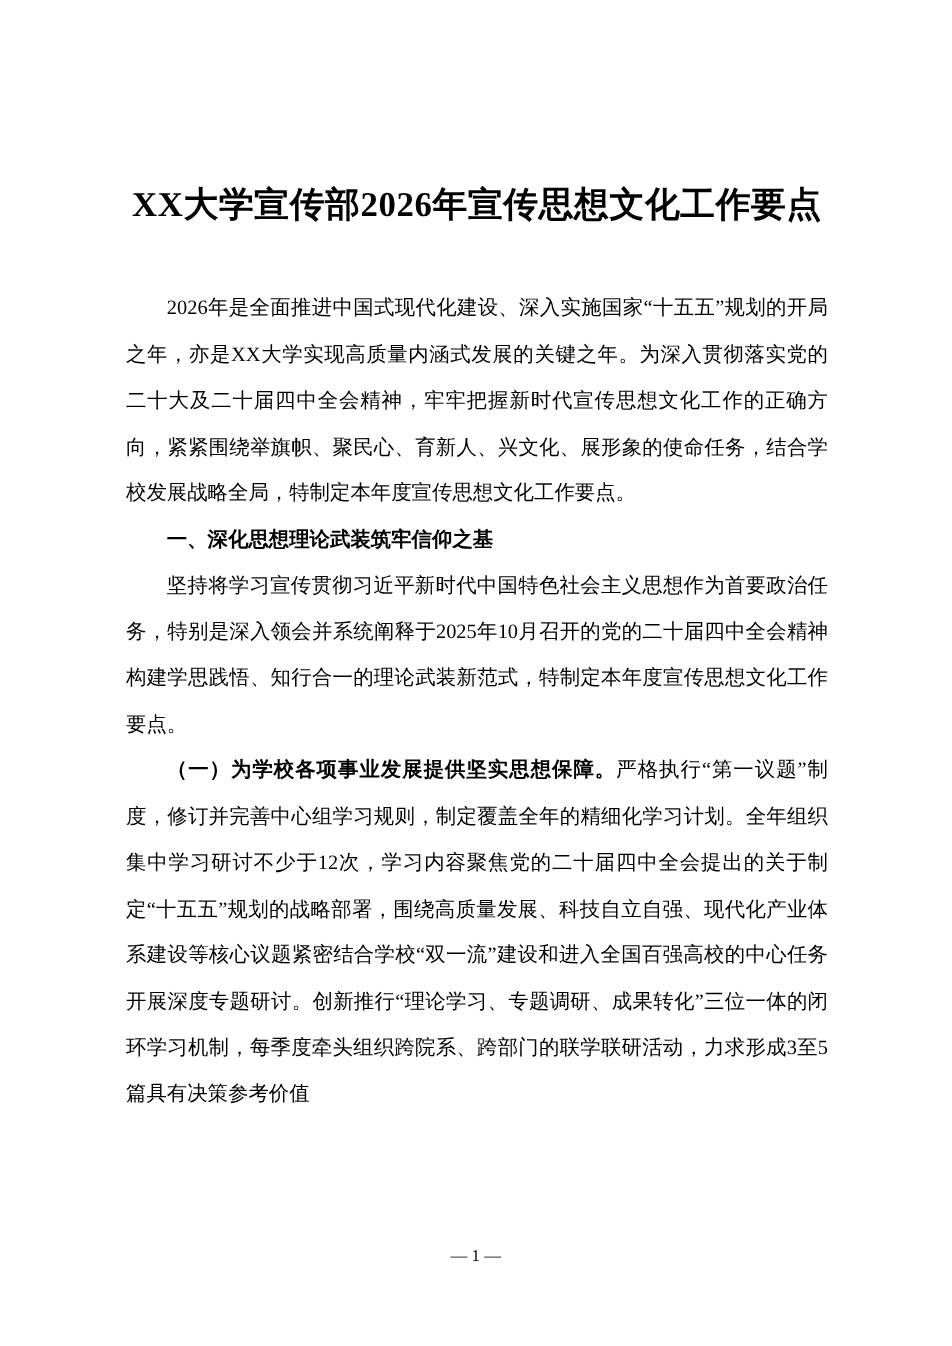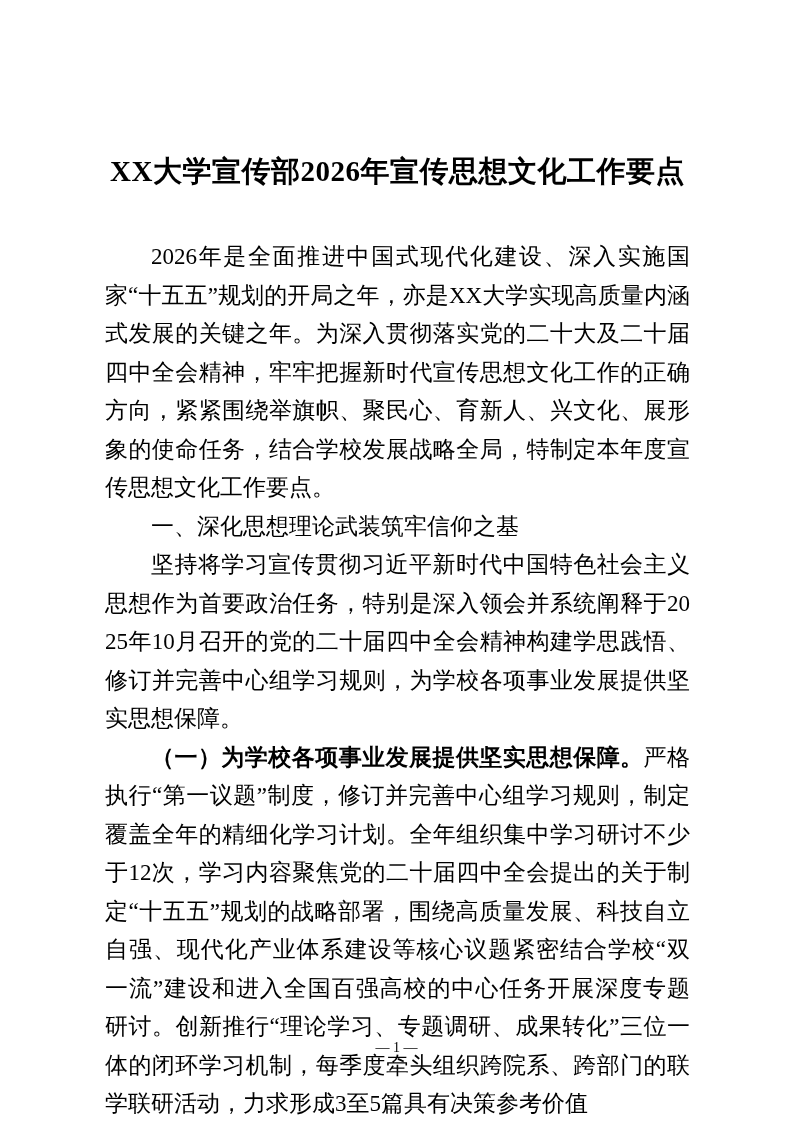--- a/index.html
+++ b/index.html
@@ -21,29 +21,29 @@
   .doc-title {
     font-size: 29px;
     line-height: 46px;
     font-weight: bold;
     text-align: center;
     letter-spacing: 0.5px;
     margin-bottom: 44px;
     font-family: "Liberation Serif", "DejaVu Serif", serif;
   }
   .content p {
-    font-size: 23px;
+    font-size: 17px;
     line-height: 38.5px;
     text-align: justify;
     text-justify: inter-ideograph;
     text-indent: 2em;
     word-break: break-all;
   }
   .content p.section-heading {
-    font-weight: normal;
+    font-weight: bold;
   }
   .lead-bold {
     font-weight: bold;
   }
   .page-footer {
     position: absolute;
     left: 0;
     bottom: 66px;
     width: 100%;
     text-align: center;
@@ -58,21 +58,21 @@
 <div class="page">
 
   <h1 class="doc-title">XX大学宣传部2026年宣传思想文化工作要点</h1>
 
   <div class="content">
 
     <p class="body-paragraph">2026年是全面推进中国式现代化建设、深入实施国家“十五五”规划的开局之年，亦是XX大学实现高质量内涵式发展的关键之年。为深入贯彻落实党的二十大及二十届四中全会精神，牢牢把握新时代宣传思想文化工作的正确方向，紧紧围绕举旗帜、聚民心、育新人、兴文化、展形象的使命任务，结合学校发展战略全局，特制定本年度宣传思想文化工作要点。</p>
 
     <p class="section-heading">一、深化思想理论武装筑牢信仰之基</p>
 
-    <p class="body-paragraph">坚持将学习宣传贯彻习近平新时代中国特色社会主义思想作为首要政治任务，特别是深入领会并系统阐释于2025年10月召开的党的二十届四中全会精神构建学思践悟、修订并完善中心组学习规则，为学校各项事业发展提供坚实思想保障。</p>
+    <p class="body-paragraph">坚持将学习宣传贯彻习近平新时代中国特色社会主义思想作为首要政治任务，特别是深入领会并系统阐释于2025年10月召开的党的二十届四中全会精神构建学思践悟、知行合一的理论武装新范式，特制定本年度宣传思想文化工作要点。</p>
 
     <p class="body-paragraph"><span class="lead-bold">（一）为学校各项事业发展提供坚实思想保障。</span><span>严格执行“第一议题”制度，修订并完善中心组学习规则，制定覆盖全年的精细化学习计划。全年组织集中学习研讨不少于12次，学习内容聚焦党的二十届四中全会提出的关于制定“十五五”规划的战略部署，围绕高质量发展、科技自立自强、现代化产业体系建设等核心议题紧密结合学校“双一流”建设和进入全国百强高校的中心任务开展深度专题研讨。创新推行“理论学习、专题调研、成果转化”三位一体的闭环学习机制，每季度牵头组织跨院系、跨部门的联学联研活动，力求形成3至5篇具有决策参考价值</span></p>
 
   </div>
 
   <div class="page-footer">— 1 —</div>
 
 </div>
 
 </body></html>

